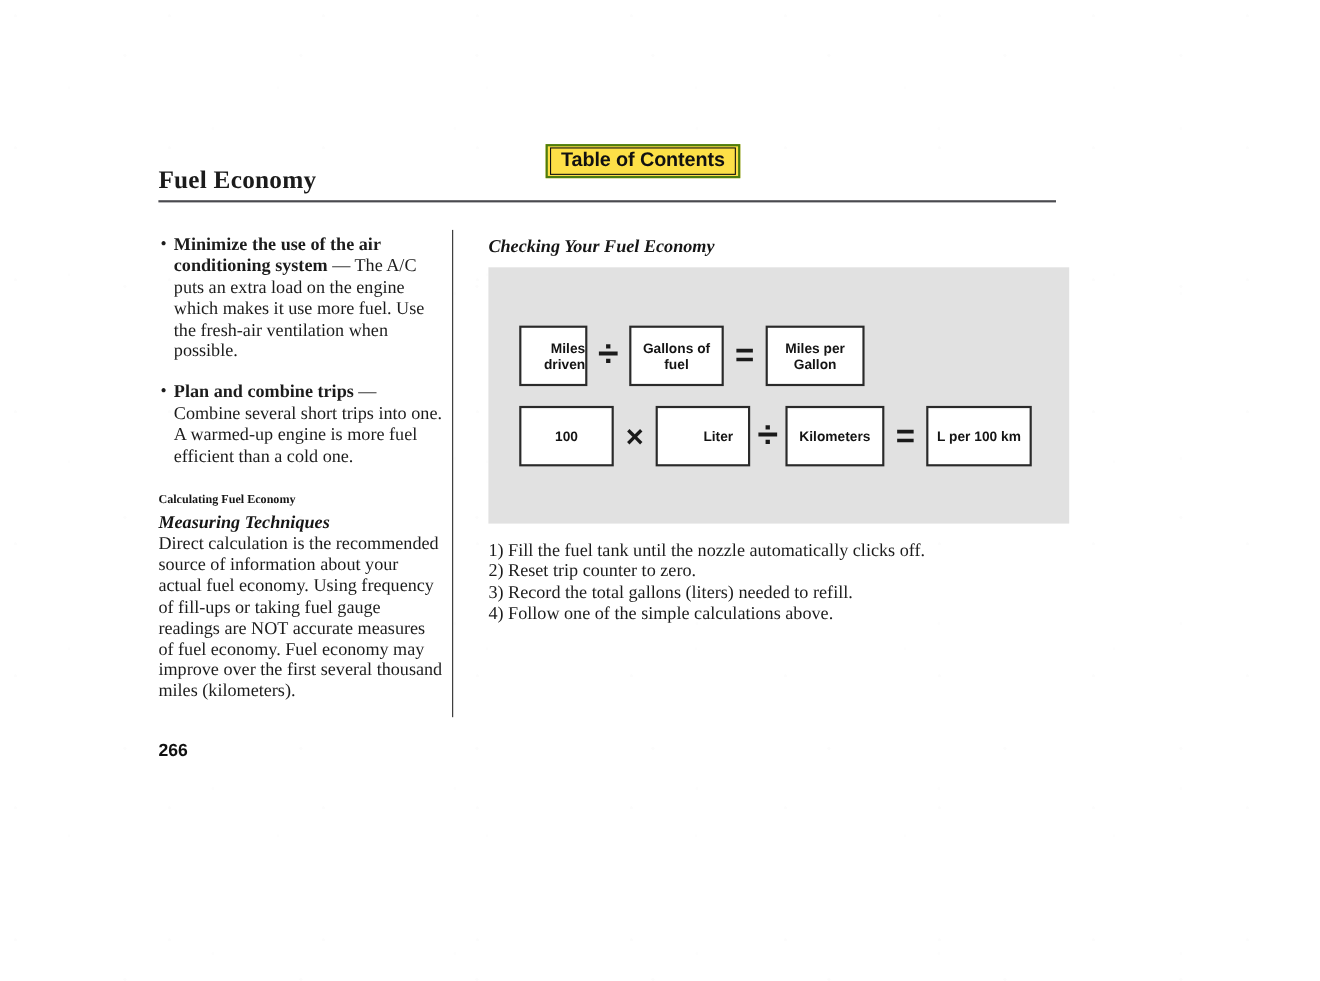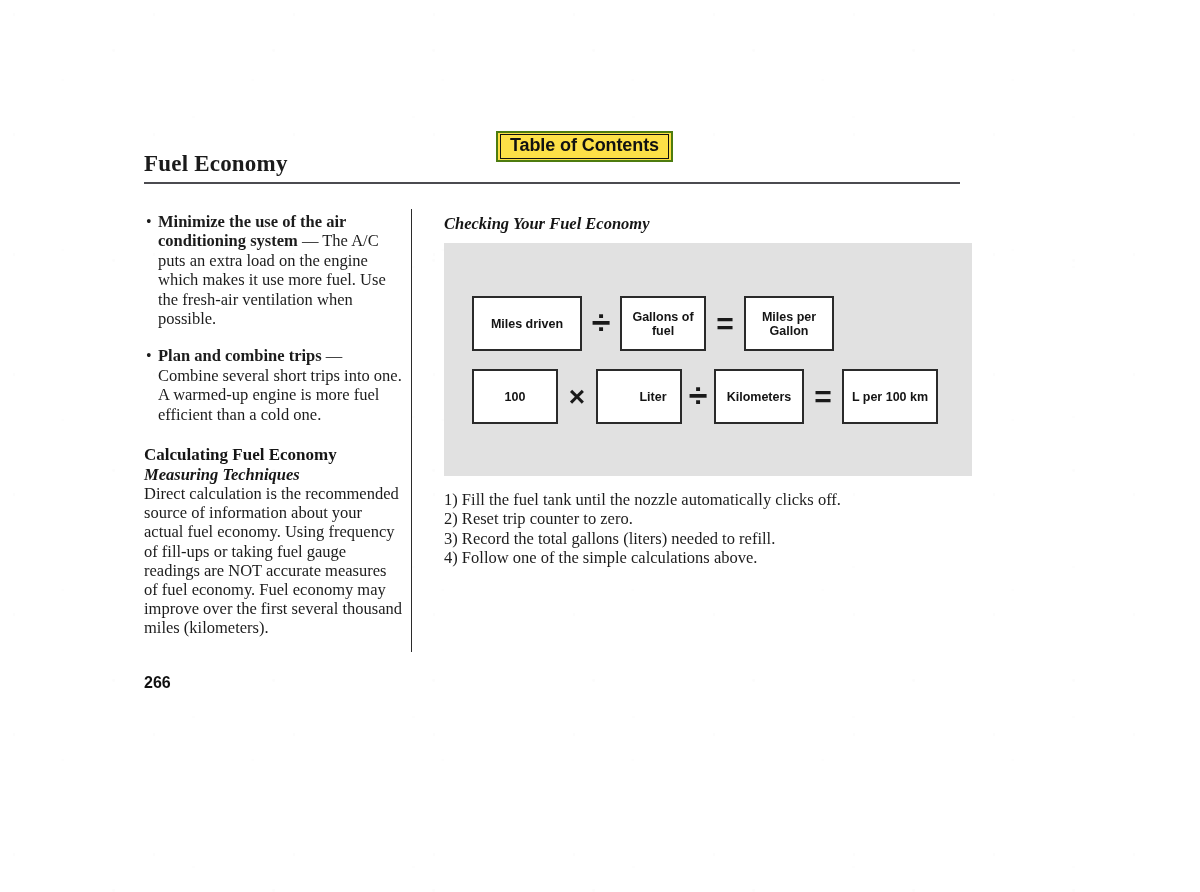--- a/index.html
+++ b/index.html
@@ -116,21 +116,21 @@
   .bullet-item b {
     font-weight: bold;
   }
   .dash {
     font-family: "Liberation Serif", serif;
   }
 
   .section-head {
     margin-top: 20px;
     font-weight: bold;
-    font-size: 17px;
+    font-size: 11px;
     line-height: 21px;
     color: #161616;
   }
   .sub-head {
     font-weight: bold;
     font-style: italic;
     font-size: 16.5px;
     line-height: 19px;
     color: #161616;
   }
@@ -270,21 +270,21 @@
     <div class="body-para">Direct calculation is the recommended source of information about your actual fuel economy. Using frequency of fill-ups or taking fuel gauge readings are NOT accurate measures of fuel economy. Fuel economy may improve over the first several thousand miles (kilometers).</div>
   </div>
 
   <div class="right-col">
 
     <div class="right-head">Checking Your Fuel Economy</div>
 
     <div class="diagram-panel">
 
       <div class="formula-row row1">
-        <div class="fbox" style="width:110px;text-align:right;">Miles driven</div>
+        <div class="fbox" style="width:62px;text-align:right;">Miles driven</div>
         <div class="op op-divide">÷</div>
         <div class="fbox" style="width:86px;">Gallons of fuel</div>
         <div class="op op-equals">=</div>
         <div class="fbox" style="width:90px;">Miles per Gallon</div>
       </div>
 
       <div class="formula-row row2">
         <div class="fbox" style="width:86px;">100</div>
         <div class="op op-times">×</div>
         <div class="fbox" style="width:86px;padding-left:28px;">Liter</div>

